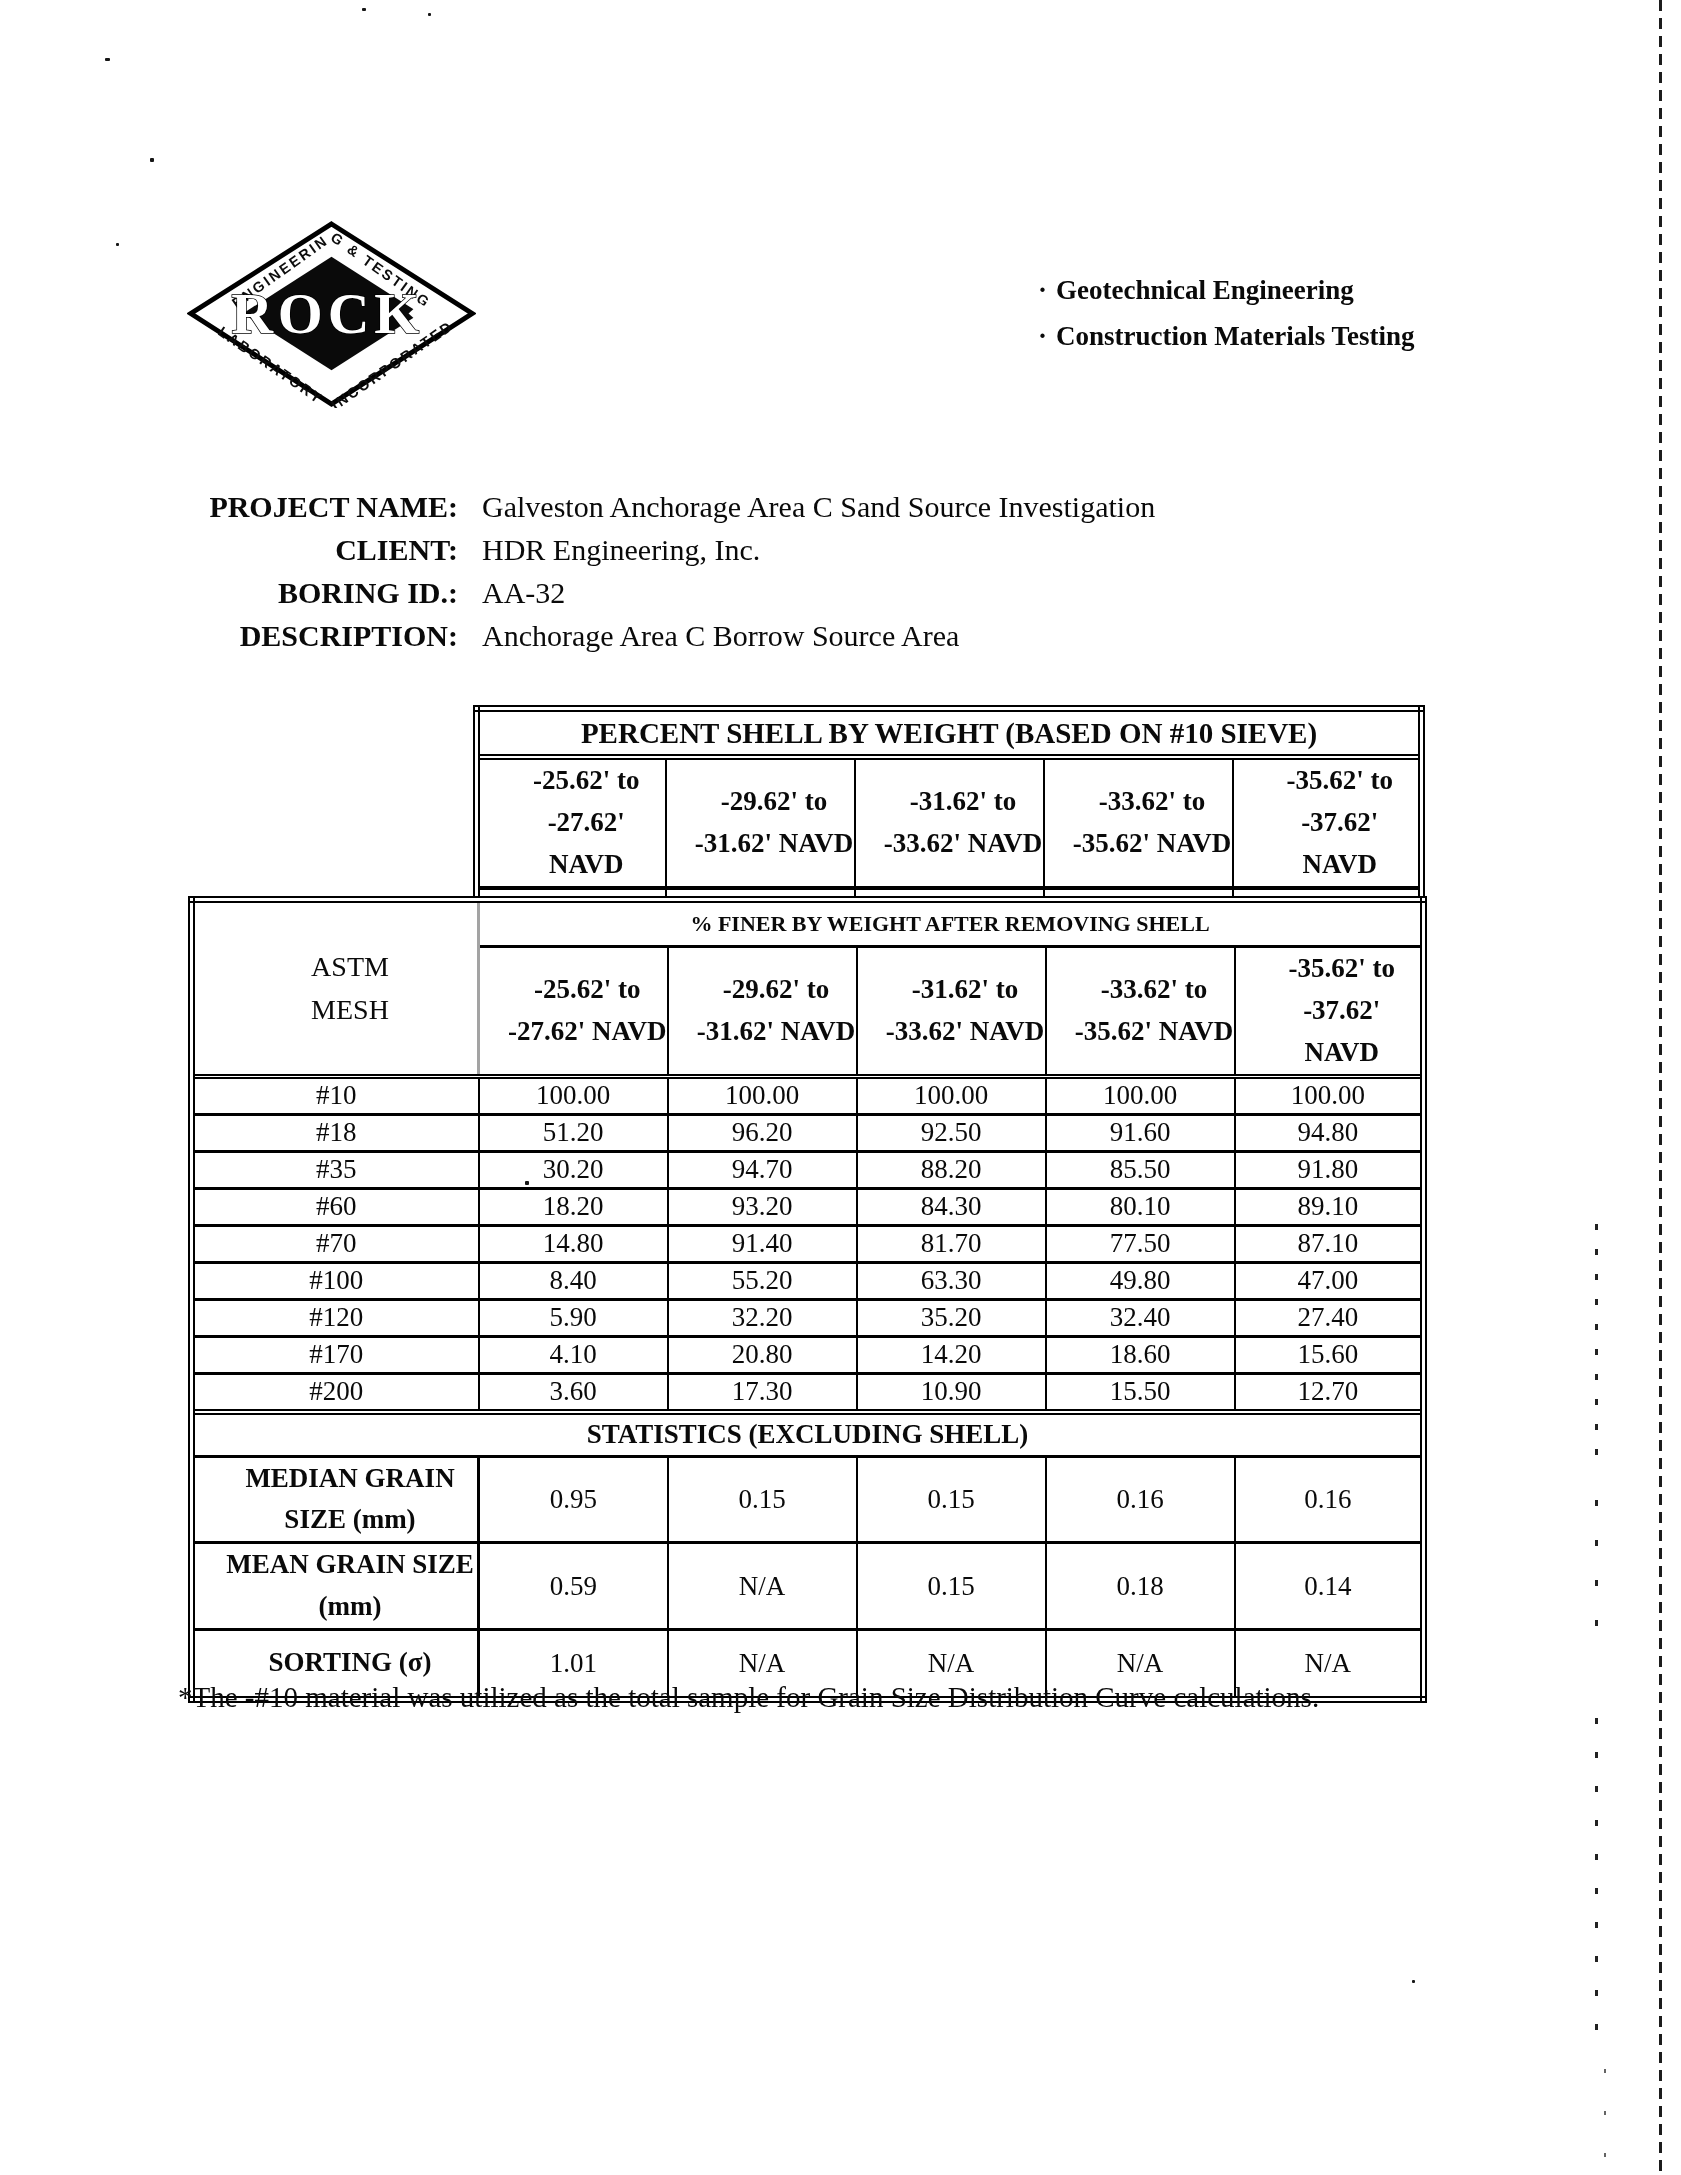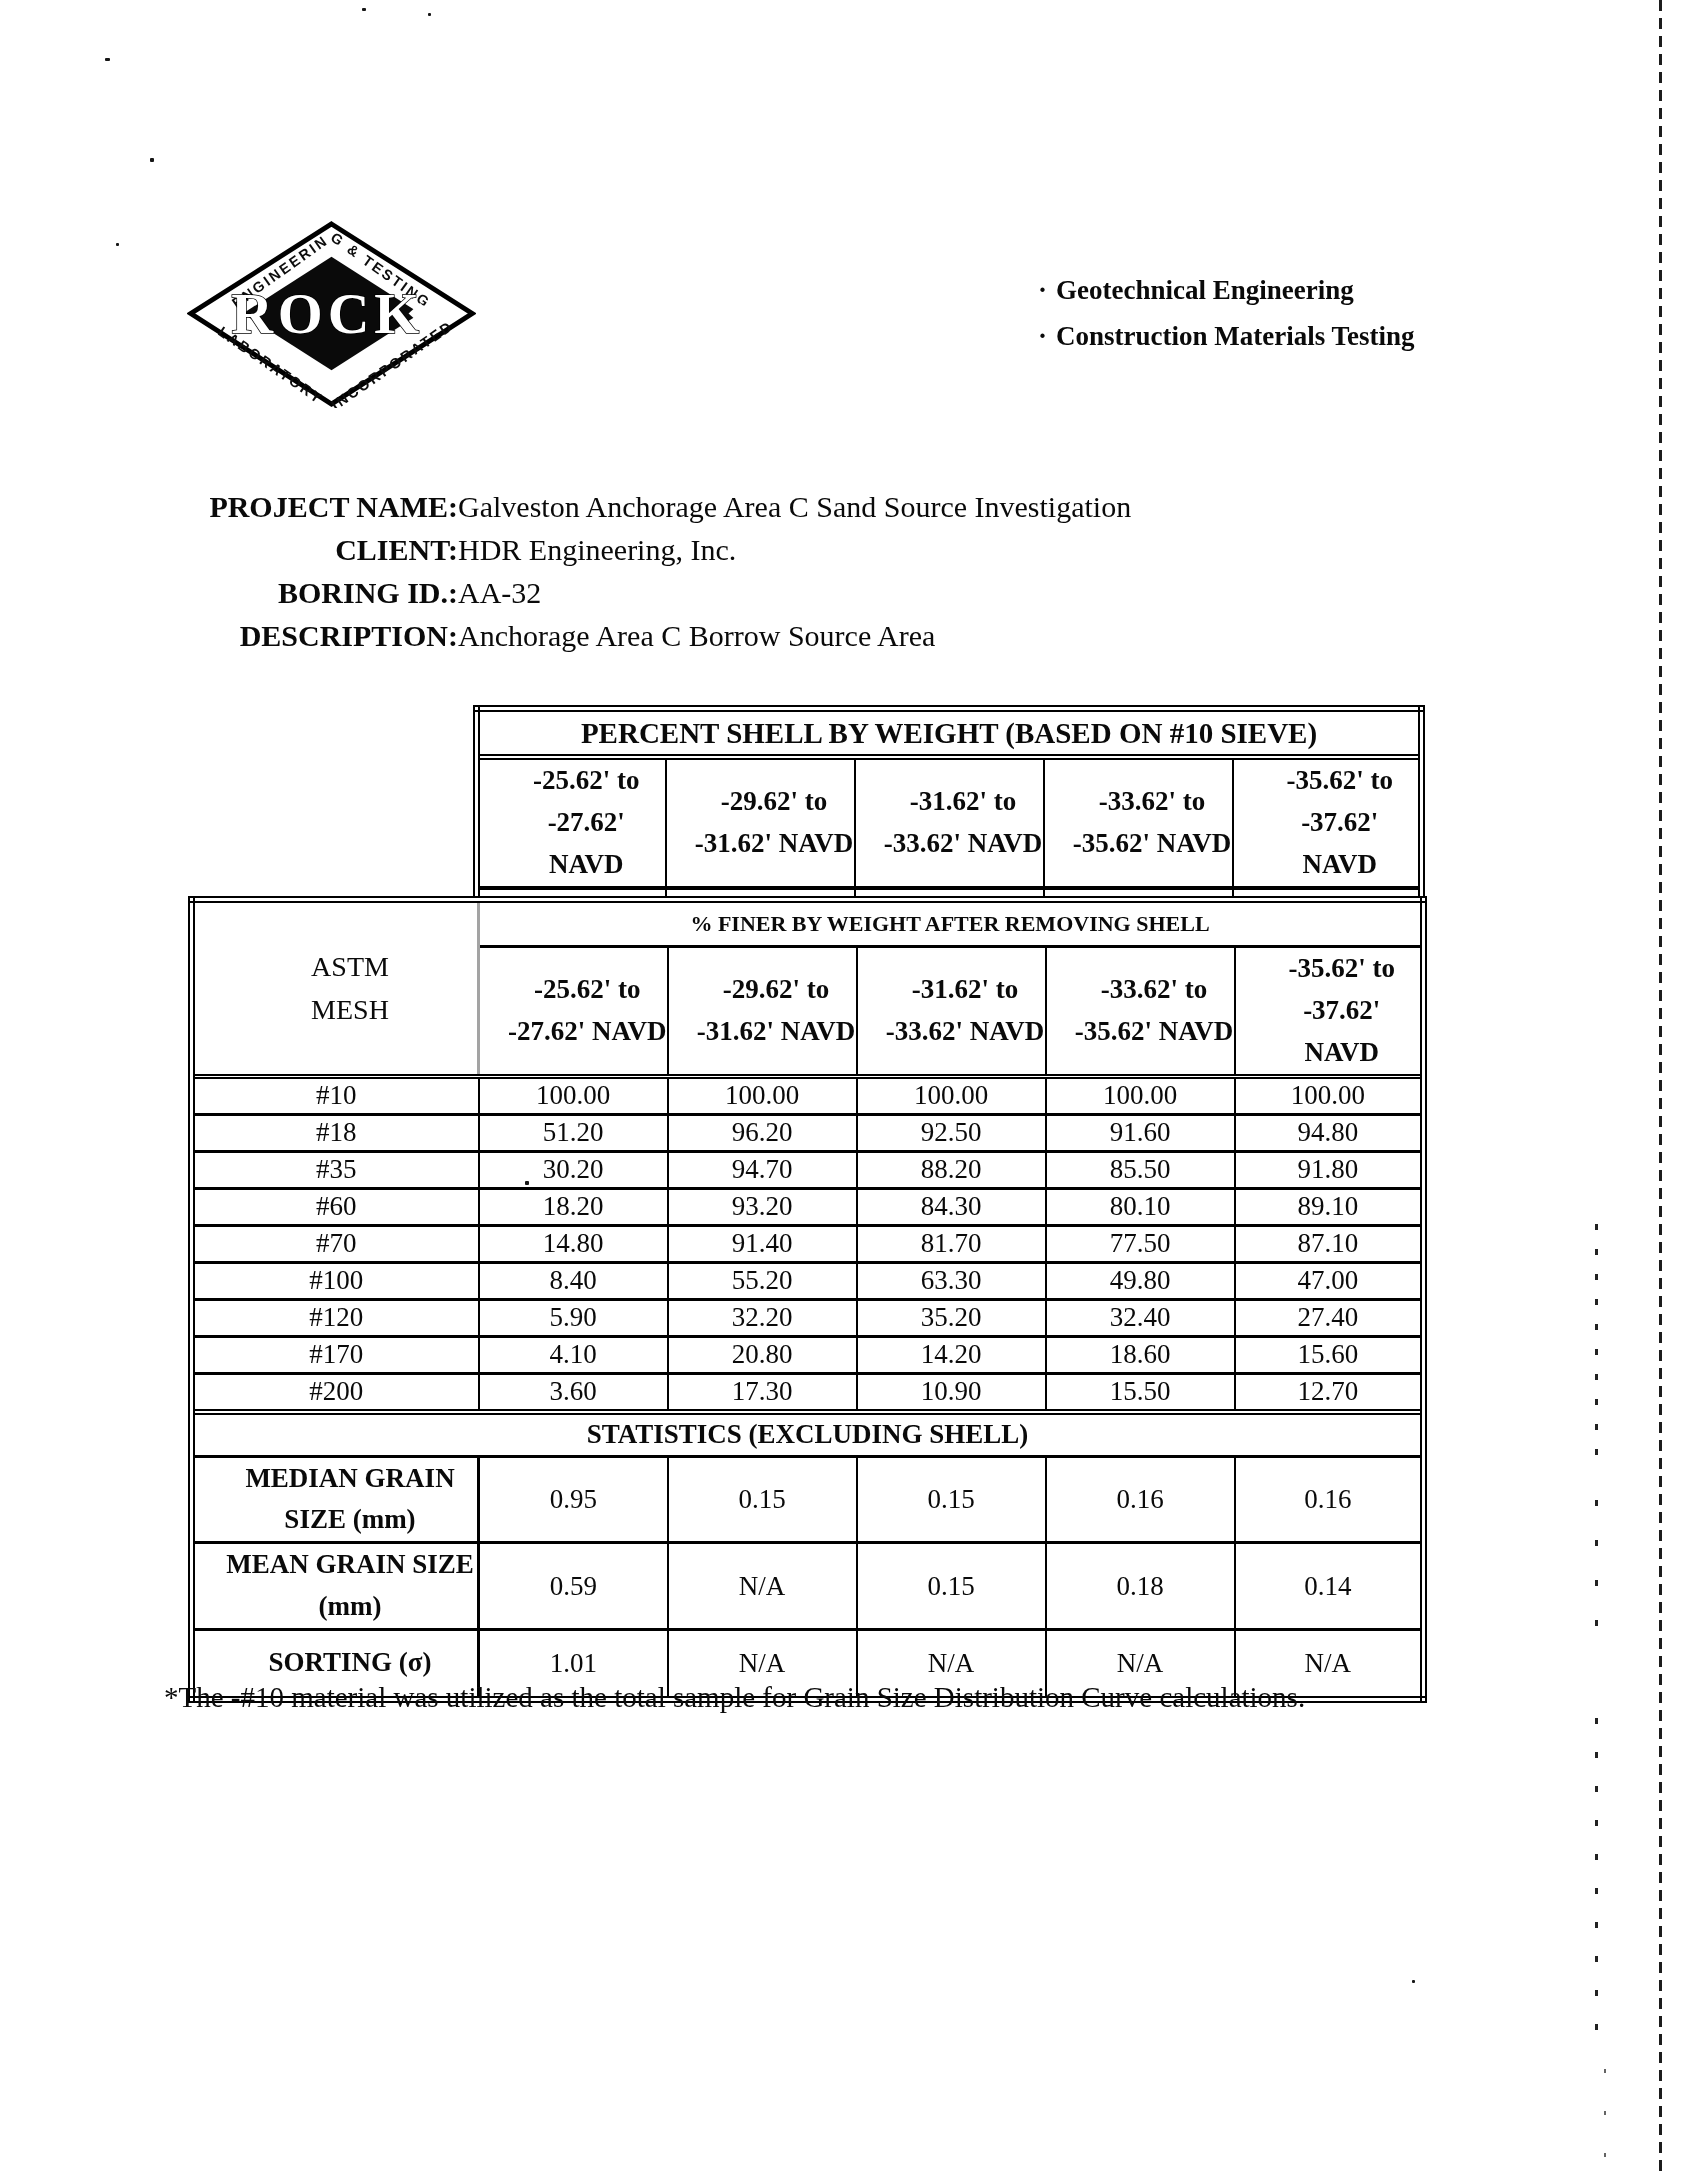--- a/index.html
+++ b/index.html
@@ -10,21 +10,21 @@
   }
   
   .logo{position:absolute;left:187px;top:220px;width:289px;height:188px;}
   .logo .edge-text{font-family:"Liberation Sans","DejaVu Sans",sans-serif;font-size:15px;font-weight:bold;letter-spacing:2.5px;fill:#0d0d0d;}
   .logo .rock-name{font-family:"Liberation Serif","DejaVu Serif",serif;font-size:60px;font-weight:bold;letter-spacing:5px;fill:#ffffff;stroke:#000;stroke-width:1.5px;paint-order:stroke;}
   
   .services{position:absolute;left:1038px;top:267px;font-size:27px;font-weight:bold;line-height:46px;white-space:nowrap;}
   .services .bullet{display:inline-block;width:18px;}
   
   .project{position:absolute;left:188px;top:485px;font-size:30px;line-height:43px;}
-  .prow{display:grid;grid-template-columns:270px auto;white-space:nowrap;}
+  .prow{display:grid;grid-template-columns:270px auto;column-gap:24px;white-space:nowrap;}
   .plabel{font-weight:bold;text-align:right;}
   .pvalue{text-align:left;}
   
   table{border-collapse:collapse;table-layout:fixed;background:#fff;}
   td{border:2px solid #000;text-align:center;vertical-align:middle;padding:0;overflow:hidden;}
   .hline{display:block;line-height:1.55;padding-left:28px;}
   .hline:empty{display:none;}
   
   .t1{position:absolute;left:473px;top:672px;width:947px;border:7px double #000;margin-top:33px;}
   .t1 .t1title{height:42px;font-size:29px;font-weight:bold;border-bottom:6px double #000;}
@@ -36,21 +36,21 @@
   .t2 .t2title{height:42px;font-size:22px;font-weight:bold;border-bottom:3px solid #000;}
   .t2 .hdr td{height:103px;font-size:27px;font-weight:bold;border-bottom:5px double #000;}
   .t2 .drow td{height:34px;font-size:27px;border-top:3px solid #000;}
   .t2 .stitle{height:40px;font-size:27px;font-weight:bold;border-top:6px double #000;border-bottom:3px solid #000;}
   .t2 .srow td{font-size:27px;border-top:3px solid #000;}
   .t2 .srow.r1 td{height:71px;}
   .t2 .srow.r2 td{height:75px;}
   .t2 .srow.r3 td{height:65px;}
   .t2 .slabel{font-weight:bold;border-right:3px solid #000;line-height:1.5;}
   
-  .footnote{position:absolute;left:164px;top:1681px;font-size:29px;white-space:nowrap;}
+  .footnote{position:absolute;left:178px;top:1681px;font-size:29px;white-space:nowrap;}
   
   .artifact{position:absolute;pointer-events:none;}
   .edge-dash{left:1659px;top:0;width:3px;height:2175px;
     background:repeating-linear-gradient(180deg,#1c1c1c 0 11px,transparent 11px 18px);}
   .dashcol-a{left:1595px;top:1224px;width:3px;height:238px;
     background:repeating-linear-gradient(180deg,#222 0 6px,transparent 6px 25px);}
   .dashcol-b{left:1595px;top:1500px;width:3px;height:149px;
     background:repeating-linear-gradient(180deg,#222 0 6px,transparent 6px 40px);}
   .dashcol-c{left:1595px;top:1718px;width:3px;height:337px;
     background:repeating-linear-gradient(180deg,#222 0 6px,transparent 6px 34px);}

